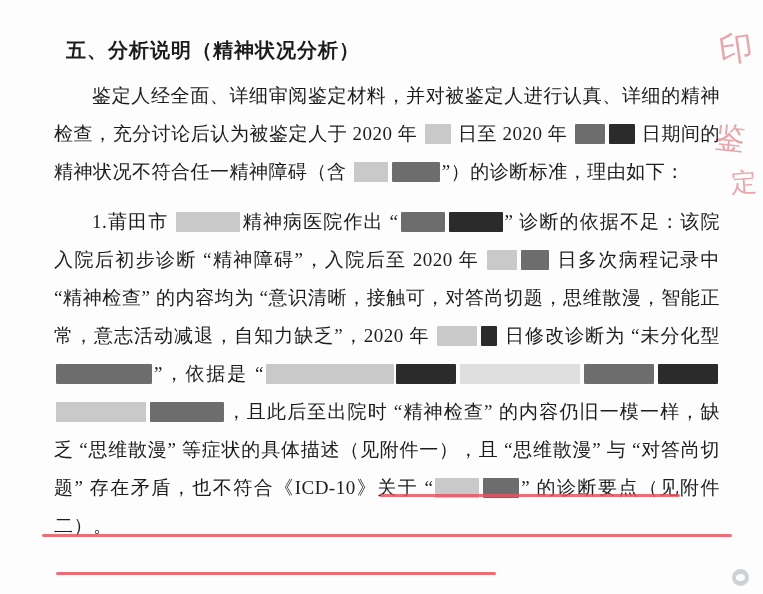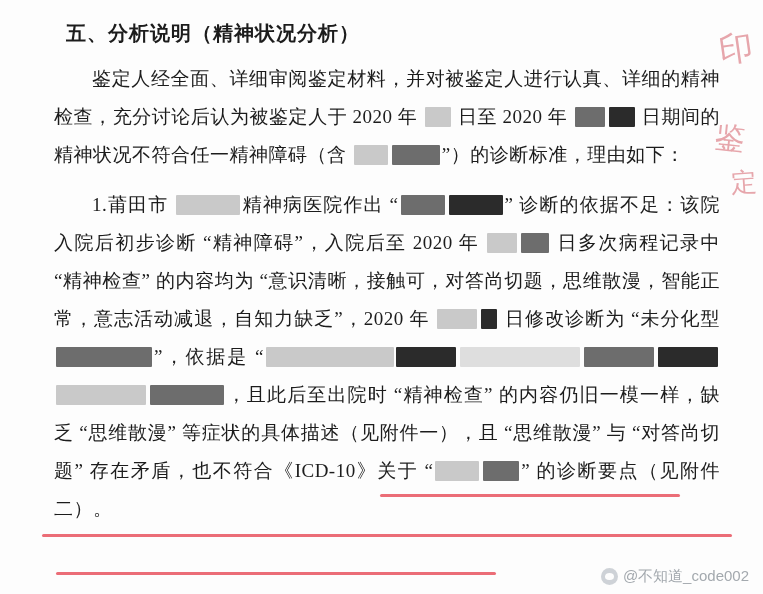--- a/index.html
+++ b/index.html
@@ -31,21 +31,21 @@
     pointer-events: none;
     user-select: none;
   }
   .stamp-1 { top: 26px; right: 10px; font-size: 34px; transform: rotate(-8deg); }
   .stamp-2 { top: 118px; right: 18px; font-size: 30px; transform: rotate(6deg); }
   .stamp-3 { top: 165px; right: 6px; font-size: 26px; transform: rotate(-4deg); }
 
   .doc {
     position: absolute;
     left: 42px;
-    top: 10px;
+    top: 27px;
     width: 690px;
   }
   h1.section-title {
     font-size: 20px;
     font-weight: bold;
     margin: 8px 0 6px 24px;
     letter-spacing: 1px;
     line-height: 1.5;
   }
   p.para {
@@ -130,16 +130,15 @@
       <span>1.莆田市 </span><span class="redact r-light" style="width:64px"></span><span>精神病医院作出 “</span><span class="redact r-mid" style="width:44px"></span><span class="redact r-dark" style="width:54px"></span><span>” 诊断的依据不足：该院入院后初步诊断 “精神障碍”，入院后至 2020 年 </span><span class="redact r-light" style="width:30px"></span><span class="redact r-mid" style="width:28px"></span><span> 日多次病程记录中 “精神检查” 的内容均为 “意识清晰，接触可，对答尚切题，思维散漫，智能正常，意志活动减退，自知力缺乏”，2020 年 </span><span class="redact r-light" style="width:40px"></span><span class="redact r-dark" style="width:16px"></span><span> 日修改诊断为 “未分化型</span><span class="redact r-mid" style="width:96px"></span><span>”，依据是 “</span><span class="redact r-light" style="width:128px"></span><span class="redact r-dark" style="width:60px;margin-left:0"></span><span class="redact r-xlight" style="width:120px"></span><span class="redact r-mid" style="width:70px"></span><span class="redact r-dark" style="width:60px"></span><span class="redact r-light" style="width:90px"></span><span class="redact r-mid" style="width:74px"></span><span>，且此后至出院时 “精神检查” 的内容仍旧一模一样，缺乏 “思维散漫” 等症状的具体描述（见附件一），且 “思维散漫” 与 “对答尚切题” 存在矛盾，也不符合《ICD-10》关于 “</span><span class="redact r-light" style="width:44px"></span><span class="redact r-mid" style="width:36px"></span><span>” 的诊断要点（见附件二）。</span>
     </p>
   </div>
 
   <div class="uline" style="left:380px; top:494px; width:300px;"></div>
   <div class="uline" style="left:42px; top:534px; width:690px;"></div>
   <div class="uline" style="left:56px; top:572px; width:440px;"></div>
 
   <div class="watermark">
     <span class="wm-eye"></span>
-    <span>@不知道_code002</span>
   </div>
 
 </div>
 
 </body></html>

